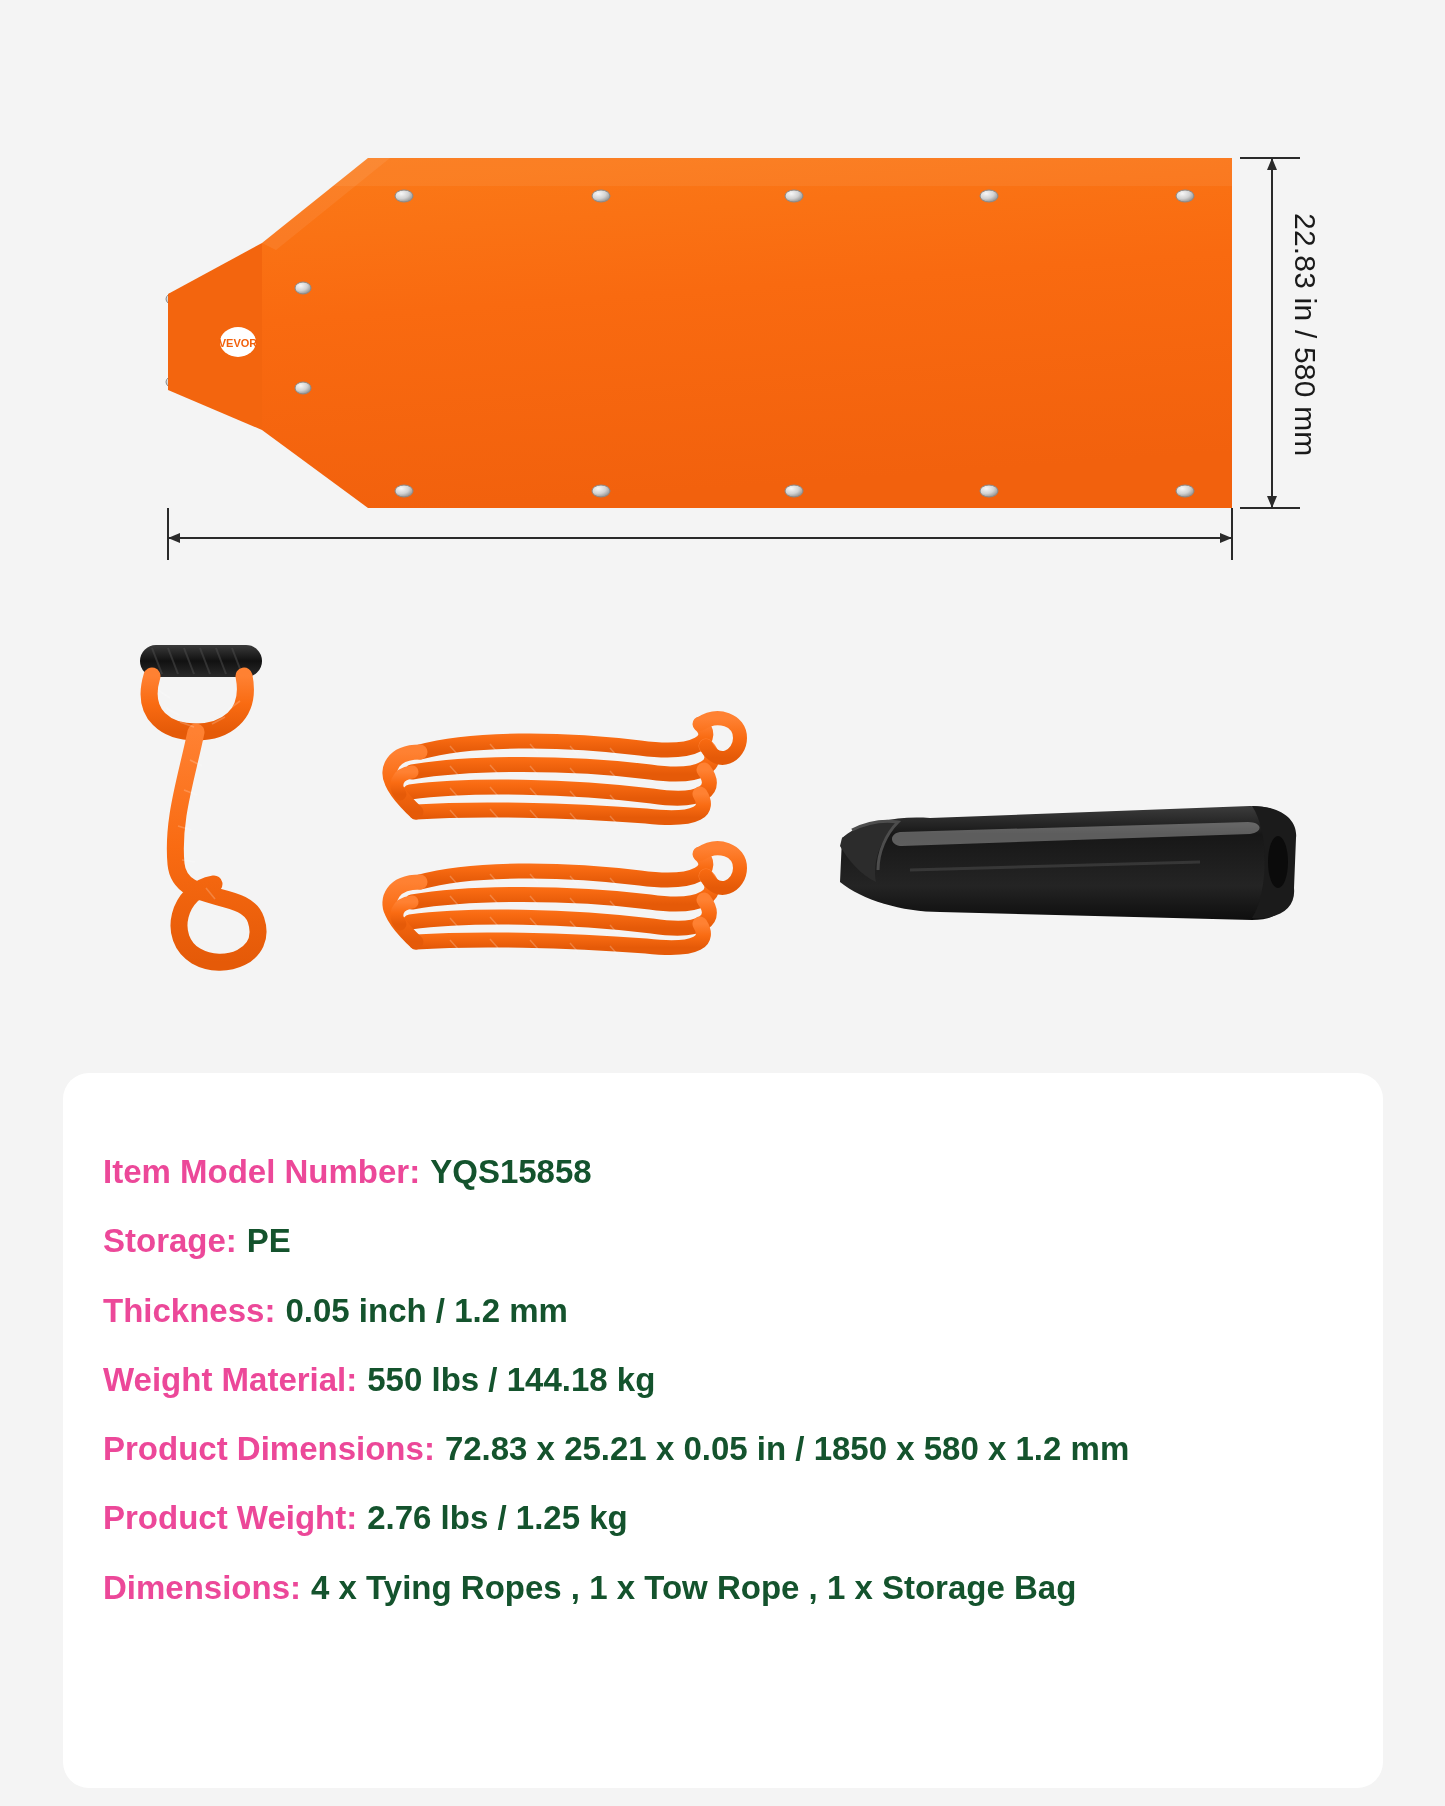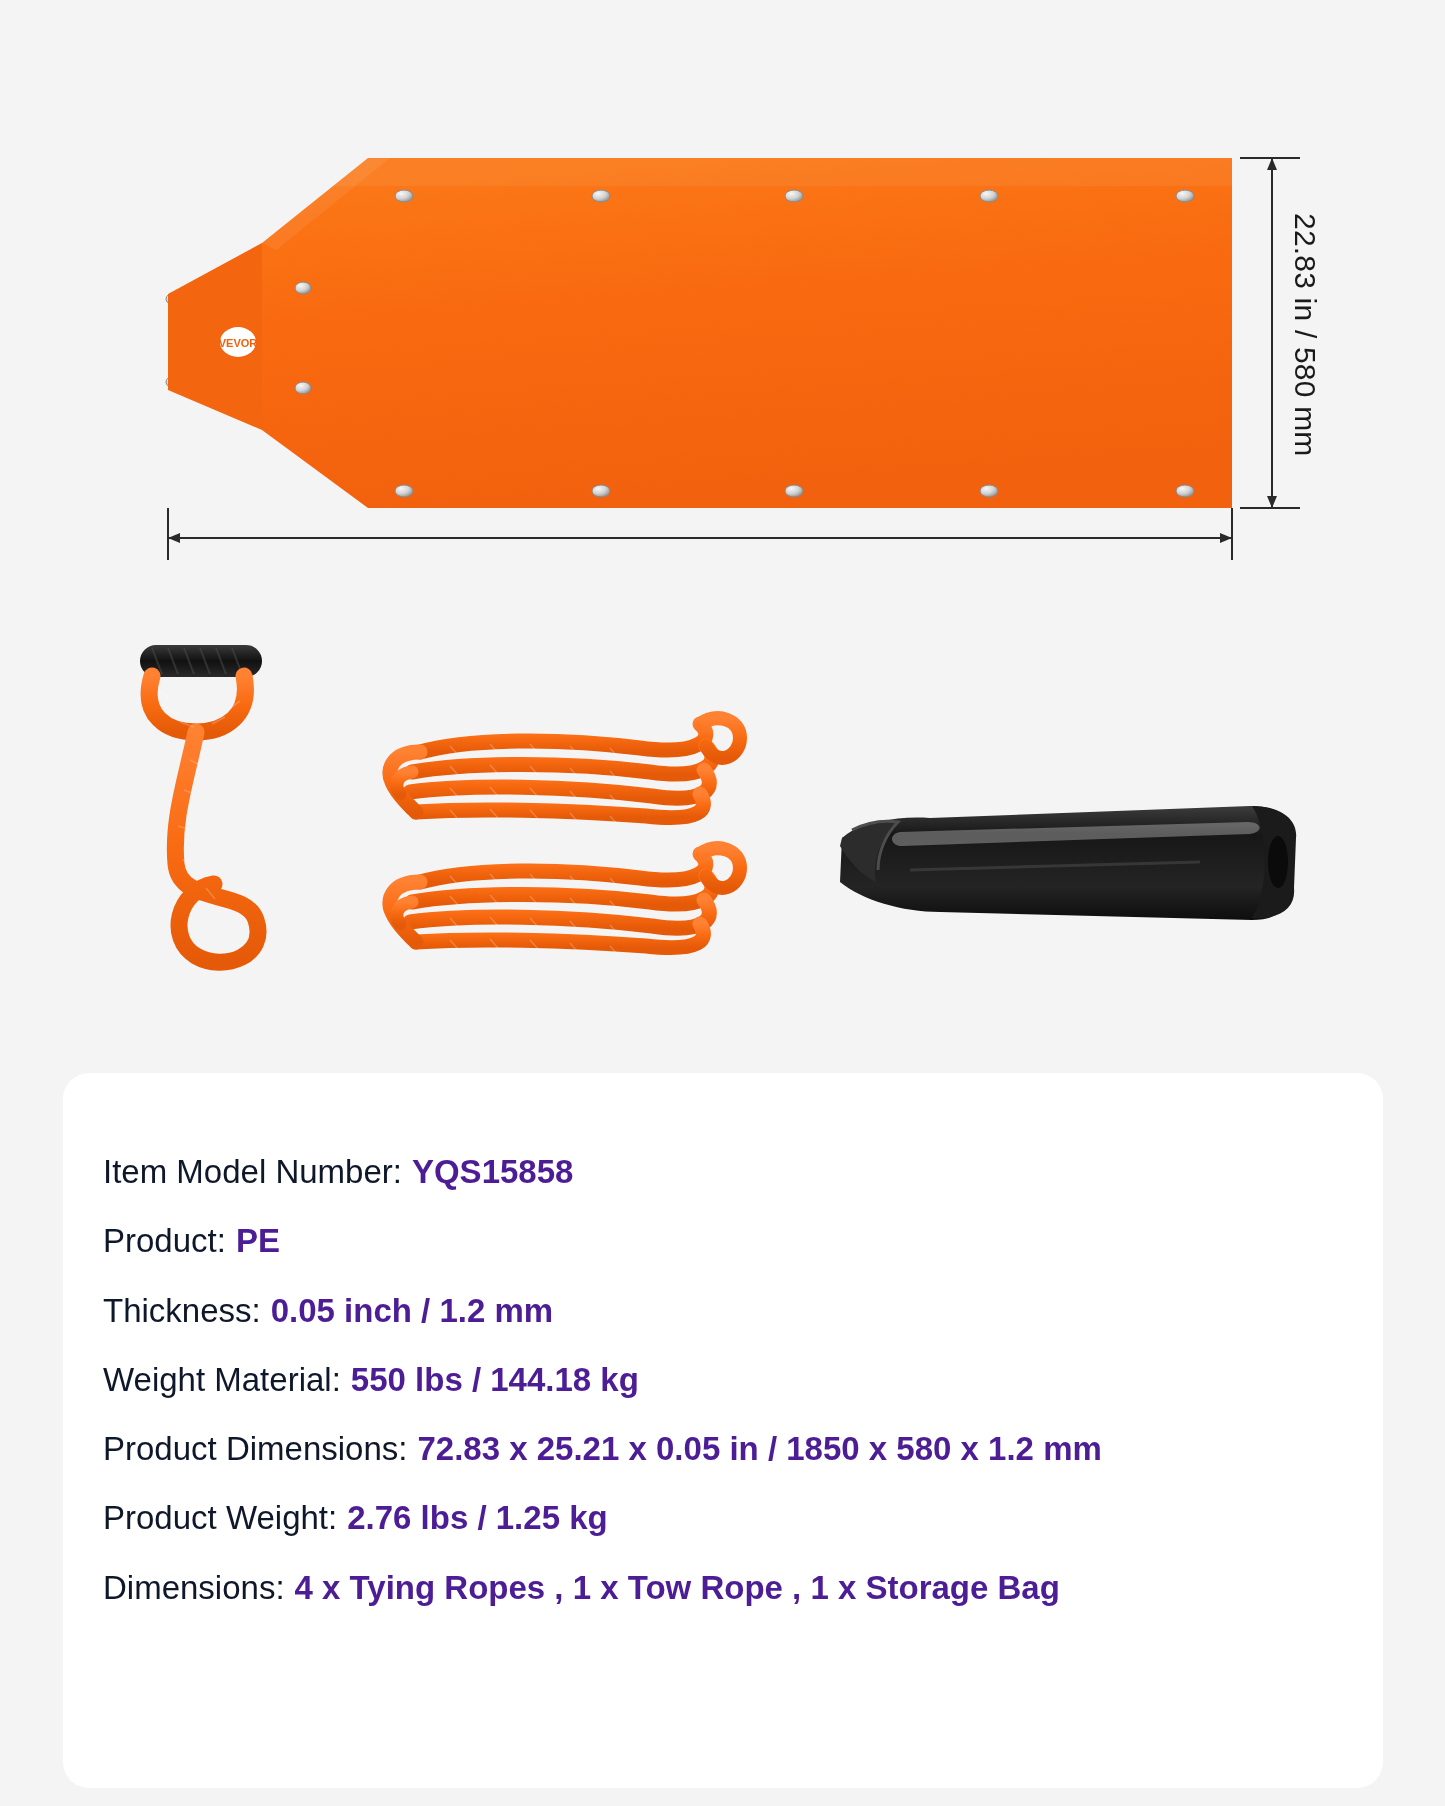--- a/index.html
+++ b/index.html
@@ -78,25 +78,25 @@
   }
   .spec-row {
     display: flex;
     align-items: baseline;
     margin-bottom: 28px;
     font-size: 33px;
     line-height: 1.25;
     white-space: nowrap;
   }
   .spec-label {
-    color: #0f172a;
-    font-weight: 400;
+    color: #ec4899;
+    font-weight: 700;
   }
   .spec-value {
-    color: #4c1d95;
+    color: #14532d;
     font-weight: bold;
     margin-left: 10px;
   }
 </style>
 </head>
 <body>
 
 <div class="page">
 
   <div class="diagram">
@@ -270,21 +270,21 @@
   </div>
 
   <div class="spec-card">
 
     <div class="spec-row">
       <span class="spec-label">Item Model Number:</span>
       <span class="spec-value">YQS15858</span>
     </div>
 
     <div class="spec-row">
-      <span class="spec-label">Product:</span>
+      <span class="spec-label">Storage:</span>
       <span class="spec-value">PE</span>
     </div>
 
     <div class="spec-row">
       <span class="spec-label">Thickness:</span>
       <span class="spec-value">0.05 inch / 1.2 mm</span>
     </div>
 
     <div class="spec-row">
       <span class="spec-label">Weight Material:</span>

